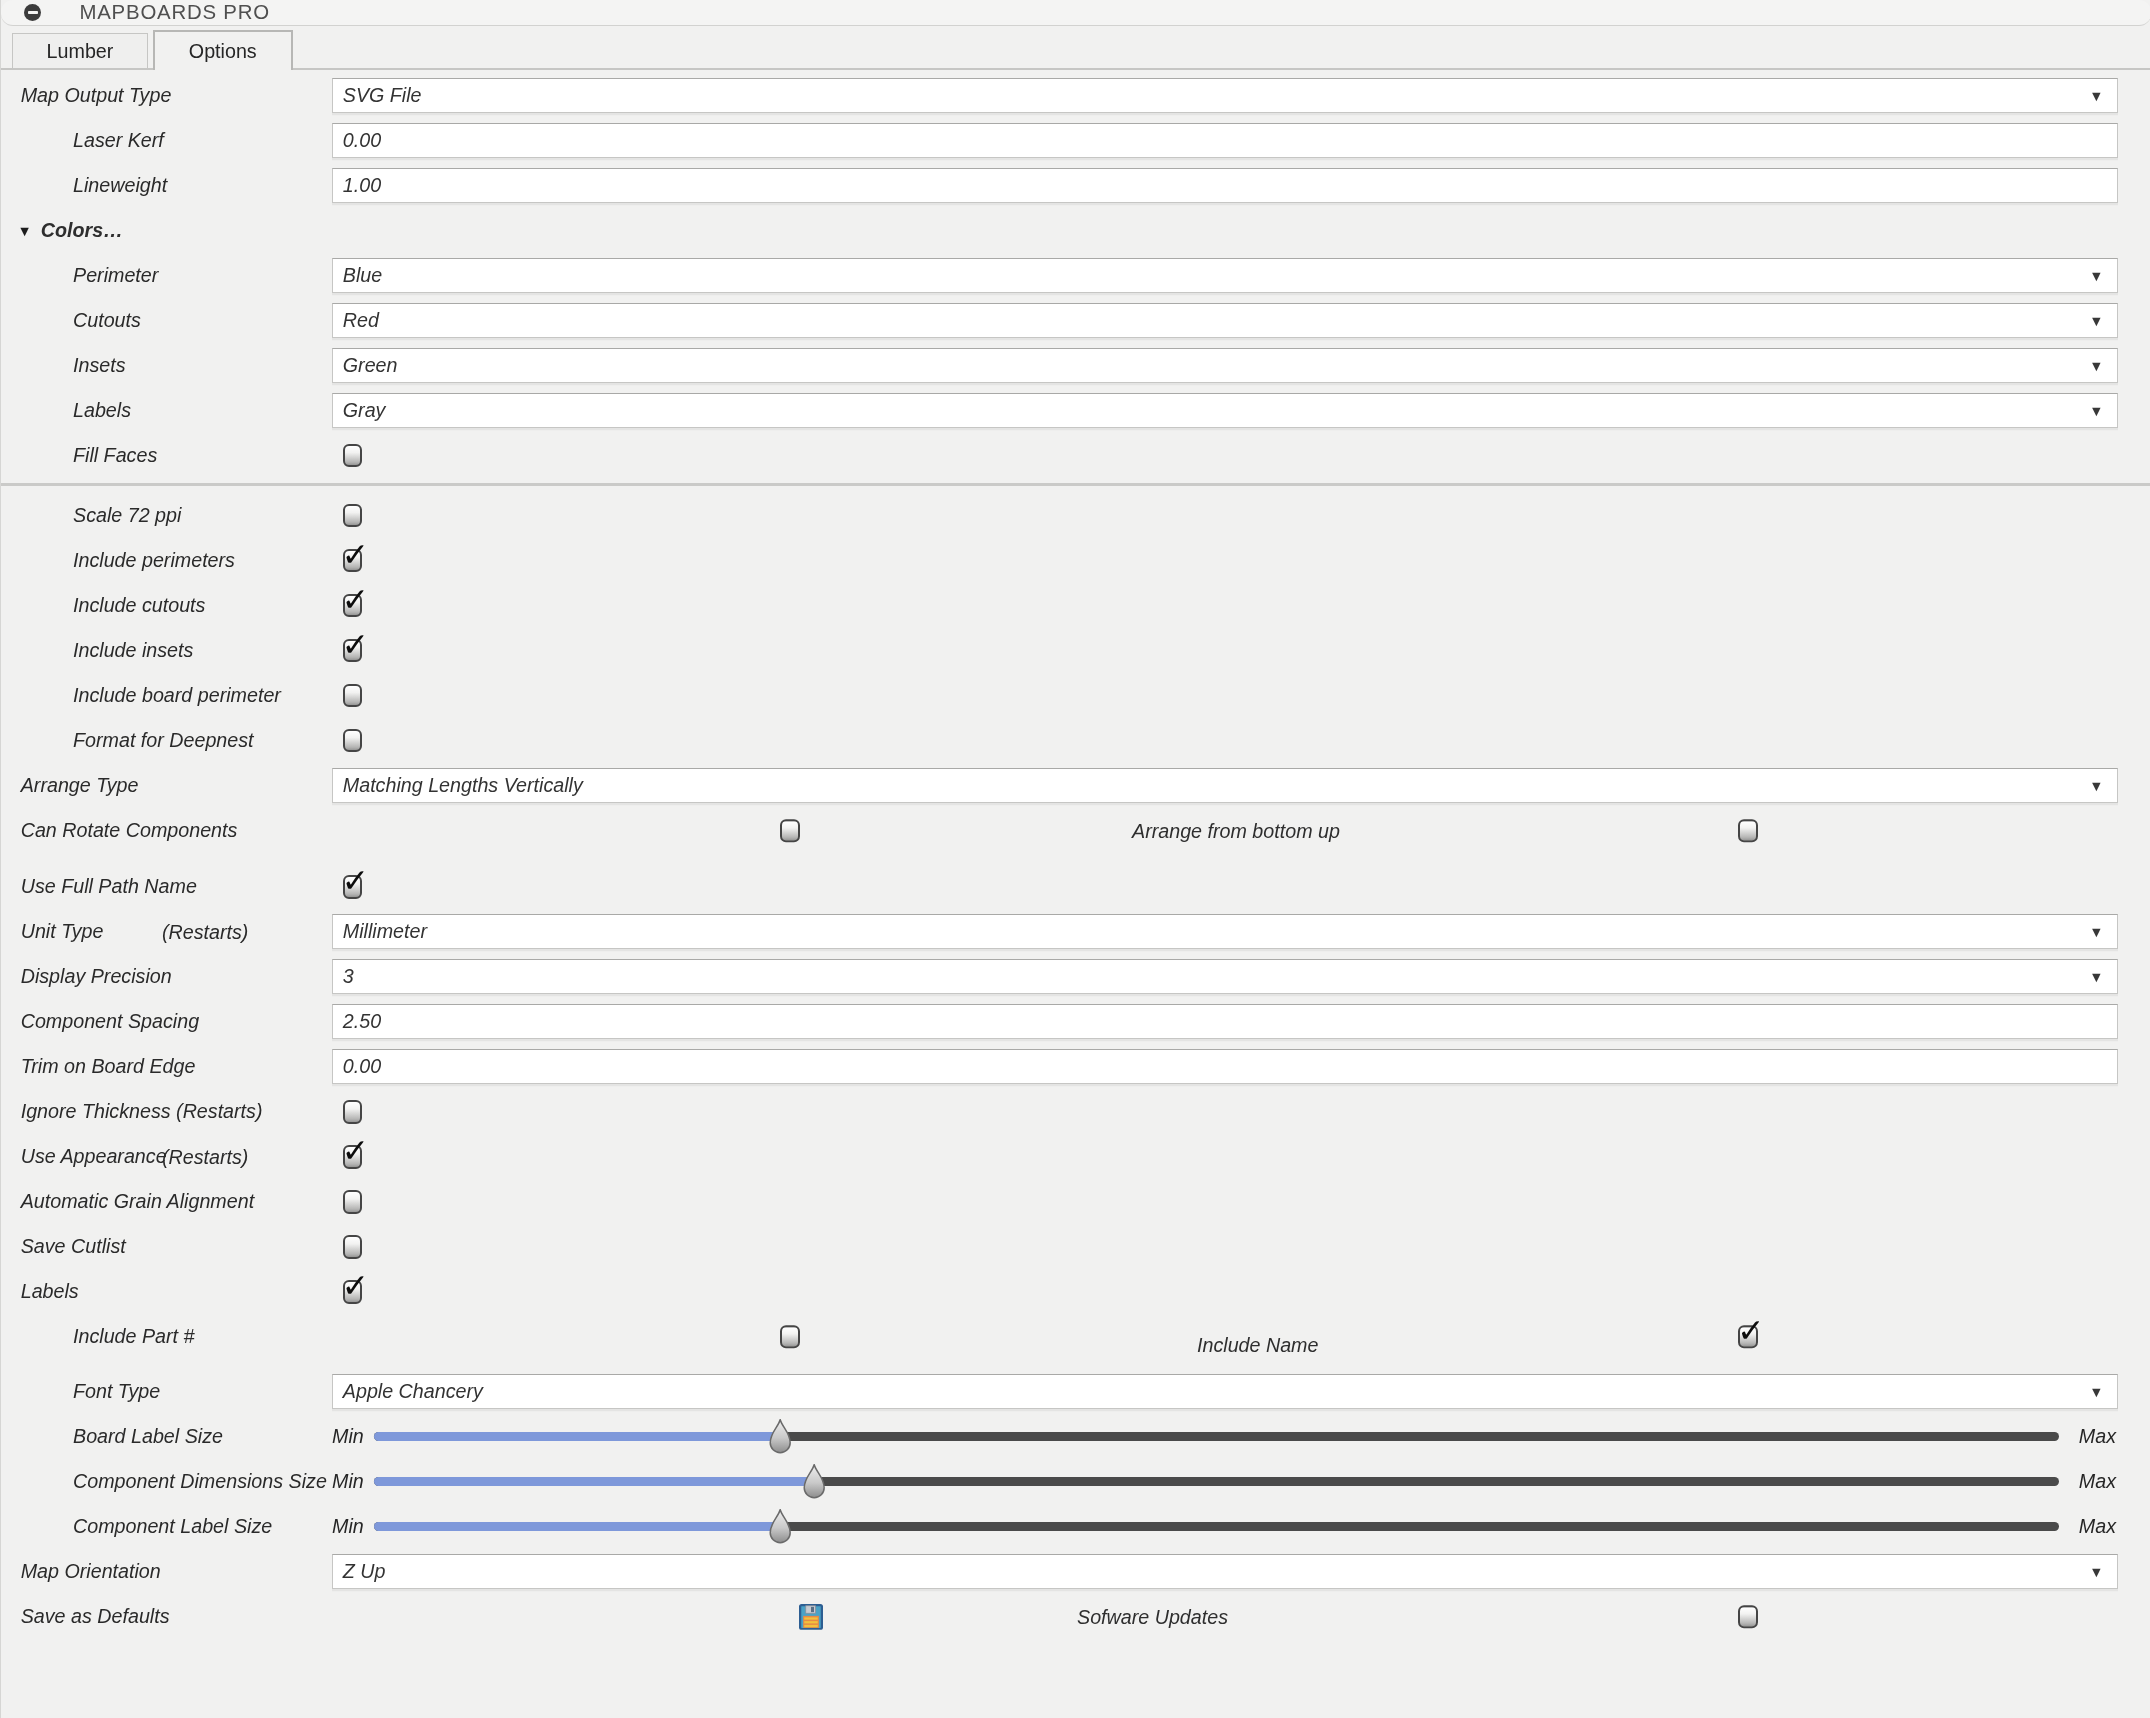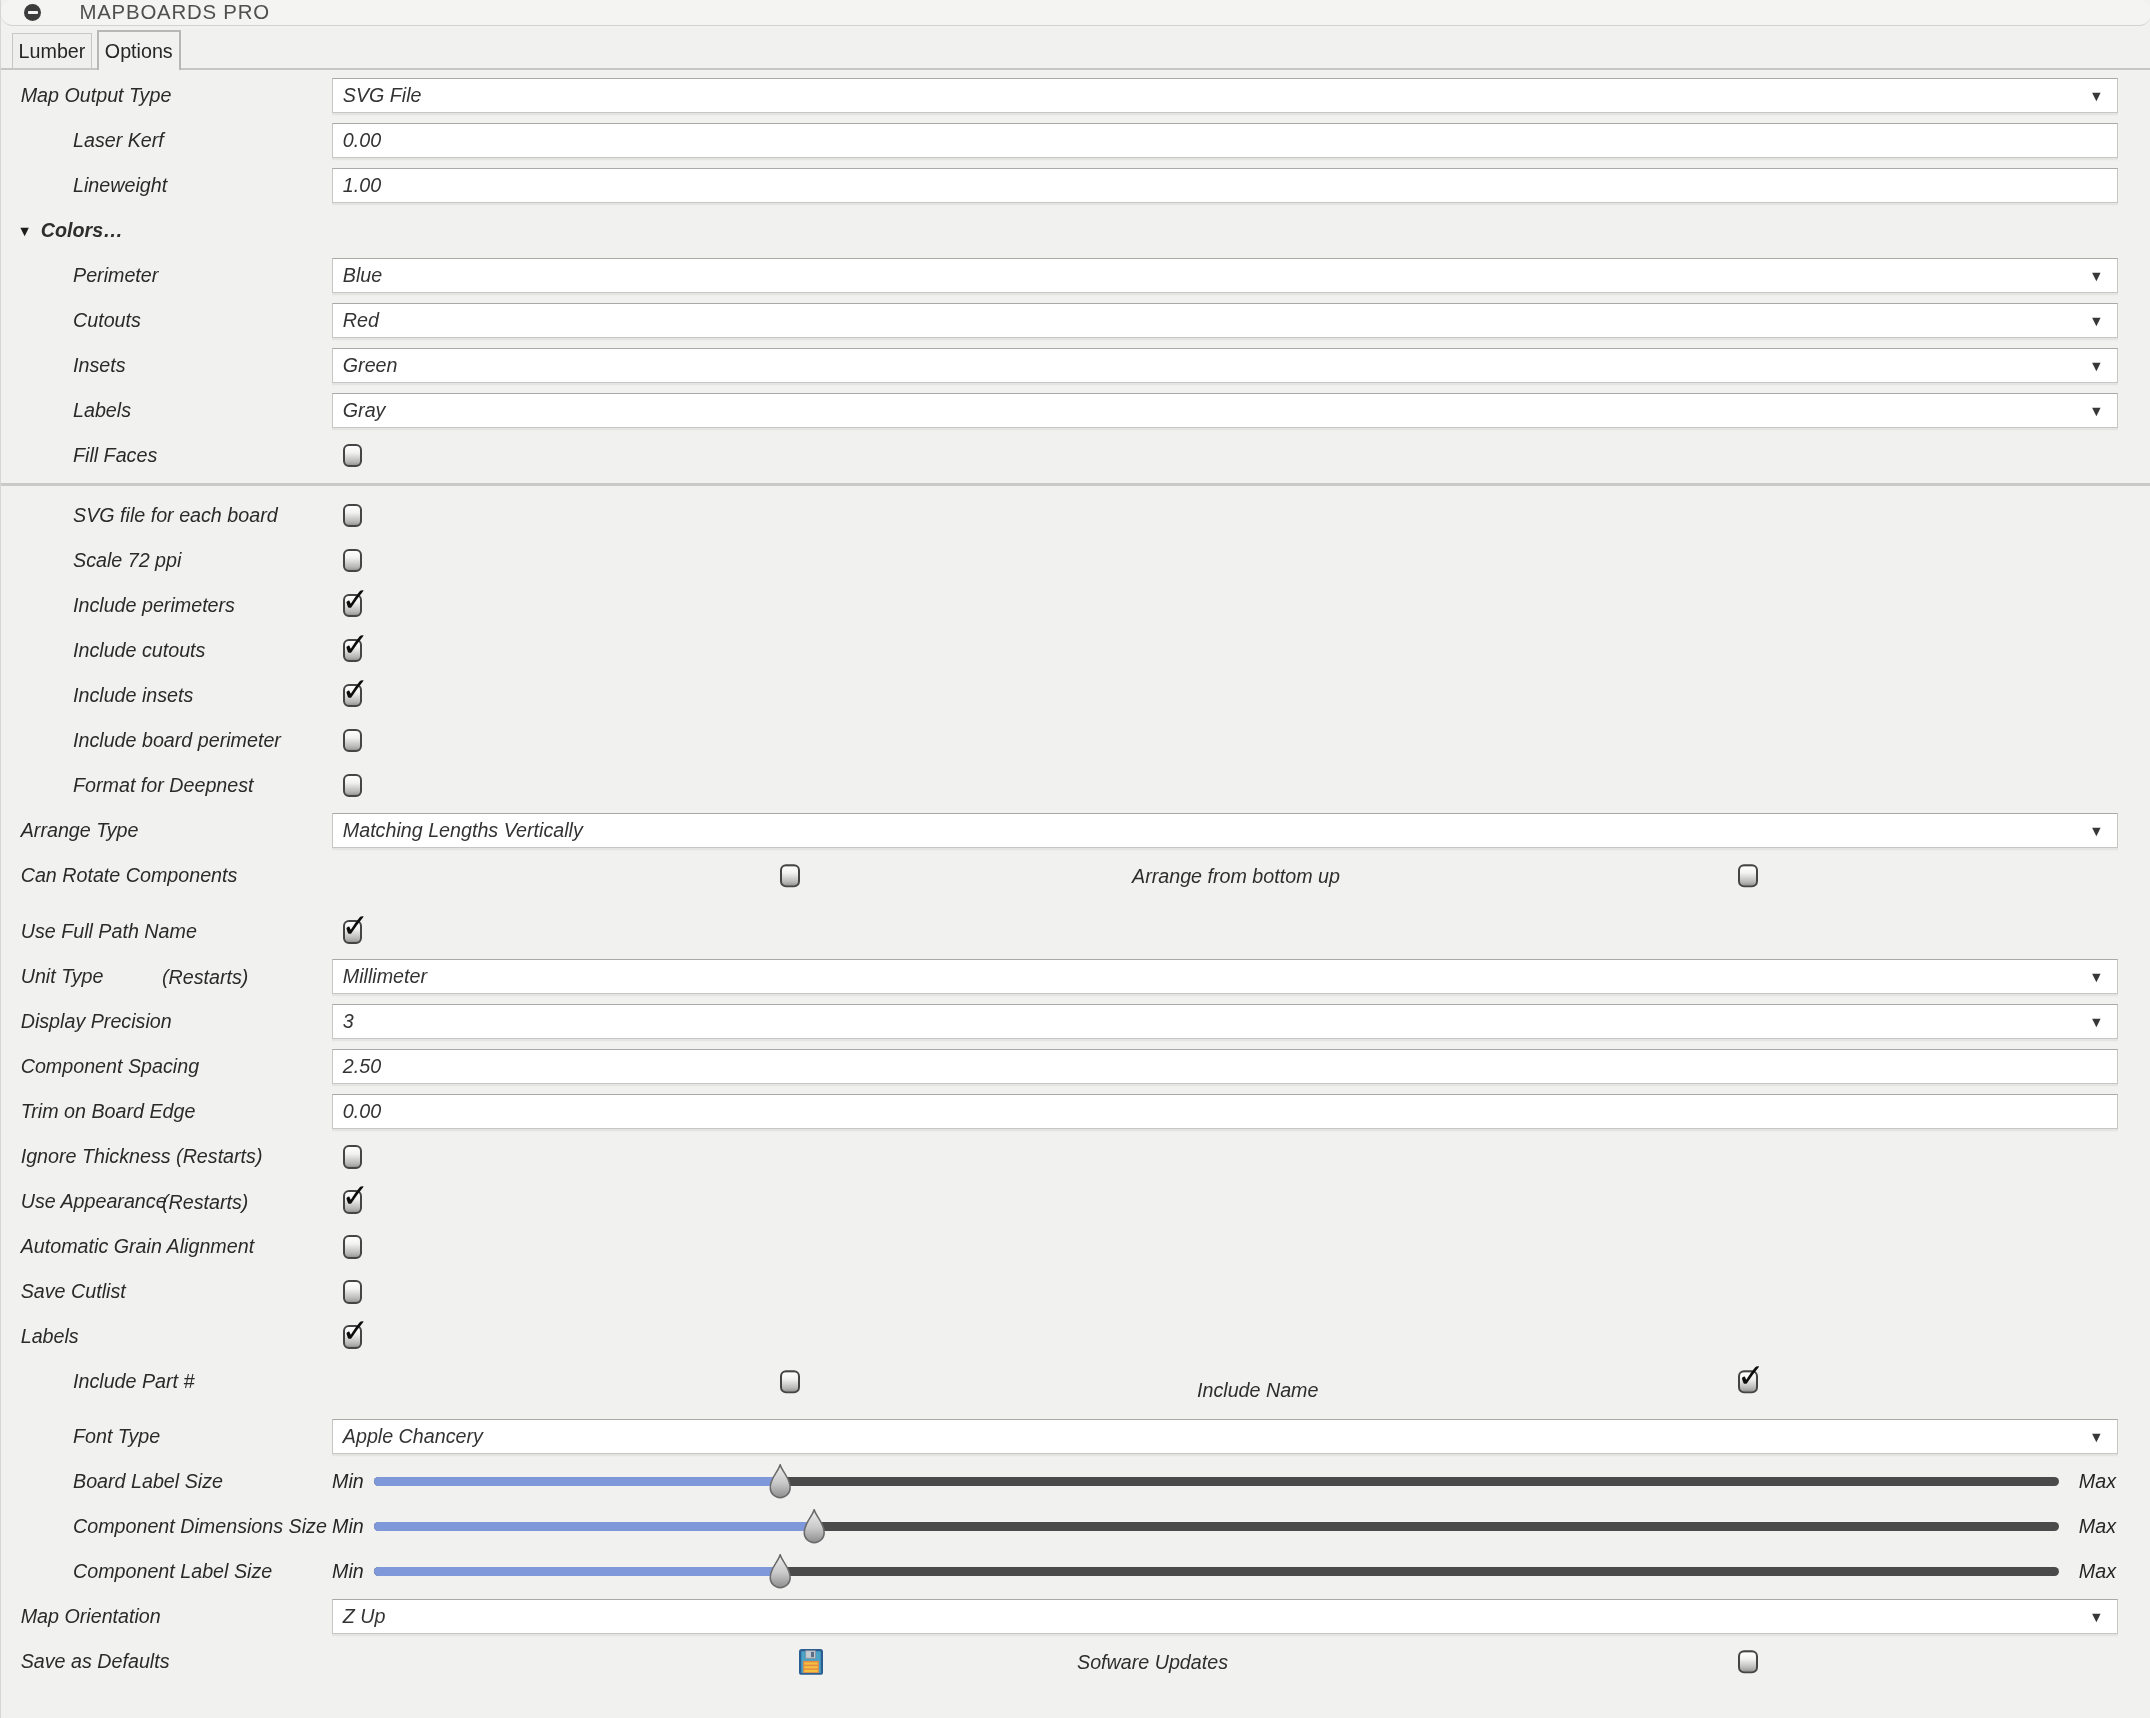--- a/index.html
+++ b/index.html
@@ -24,21 +24,21 @@
     content:""; position:absolute; left:3.8px; top:6.8px; width:9.8px; height:3.8px;
     background:#f4f4f3; border-radius:0.8px;
   }
   .title-text { margin-left:38px; font-size:20.4px; color:#4f4f4f; letter-spacing:0.8px; }
   
   .tabbar {
     height:44px; display:flex; align-items:flex-end; padding-left:10.6px;
     border-bottom:2.3px solid #c6c6c4;
   }
   .tab {
-    height:35px; display:flex; align-items:center; padding:0 6px;
+    height:35px; display:flex; align-items:center; padding:0 34px;
     font-size:19.7px; color:#262626; background:#efefee;
     border:1.5px solid #c6c6c4; border-bottom:none; margin-right:4.5px;
   }
   .tab.active {
     height:40px; background:#f1f1f0; border:2.3px solid #b7b7b5; border-bottom:none;
     margin-bottom:-2.3px; position:relative; z-index:2;
   }
   
   .content { padding-top:3px; }
   .row { height:45px; display:flex; align-items:center; position:relative;font-style:italic; }
@@ -163,24 +163,20 @@
       </div>
     </div>
 
     <div class="row">
       <div class="lbl indent">Fill Faces</div>
       <div class="checkbox"></div>
     </div>
 
     <div class="divider"></div>
 
-    <div class="row">
-      <div class="lbl indent">SVG file for each board</div>
-      <div class="checkbox"></div>
-    </div>
 
     <div class="row">
       <div class="lbl indent">Scale 72 ppi</div>
       <div class="checkbox"></div>
     </div>
 
     <div class="row">
       <div class="lbl indent">Include perimeters</div>
       <div class="checkbox">
         <span class="check">✓</span>

